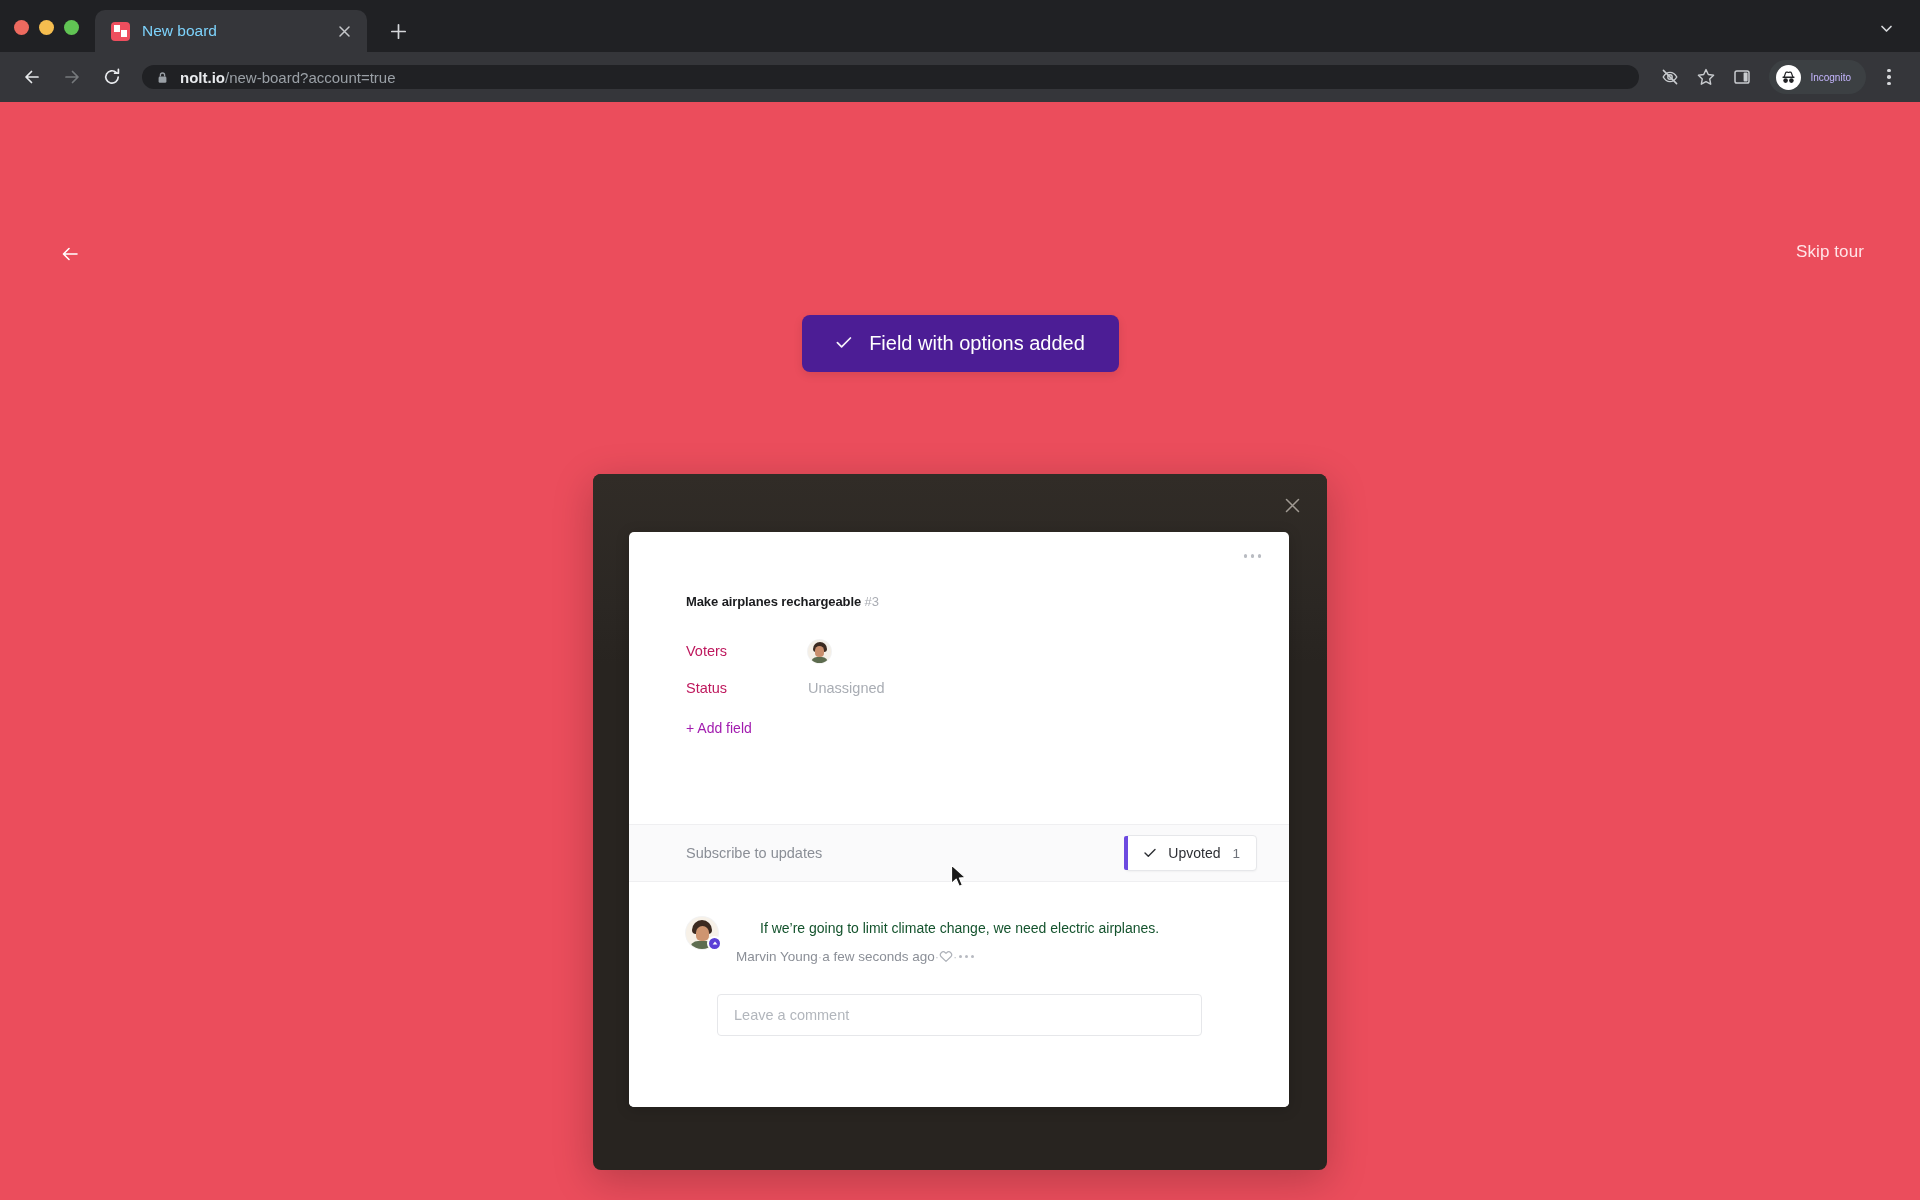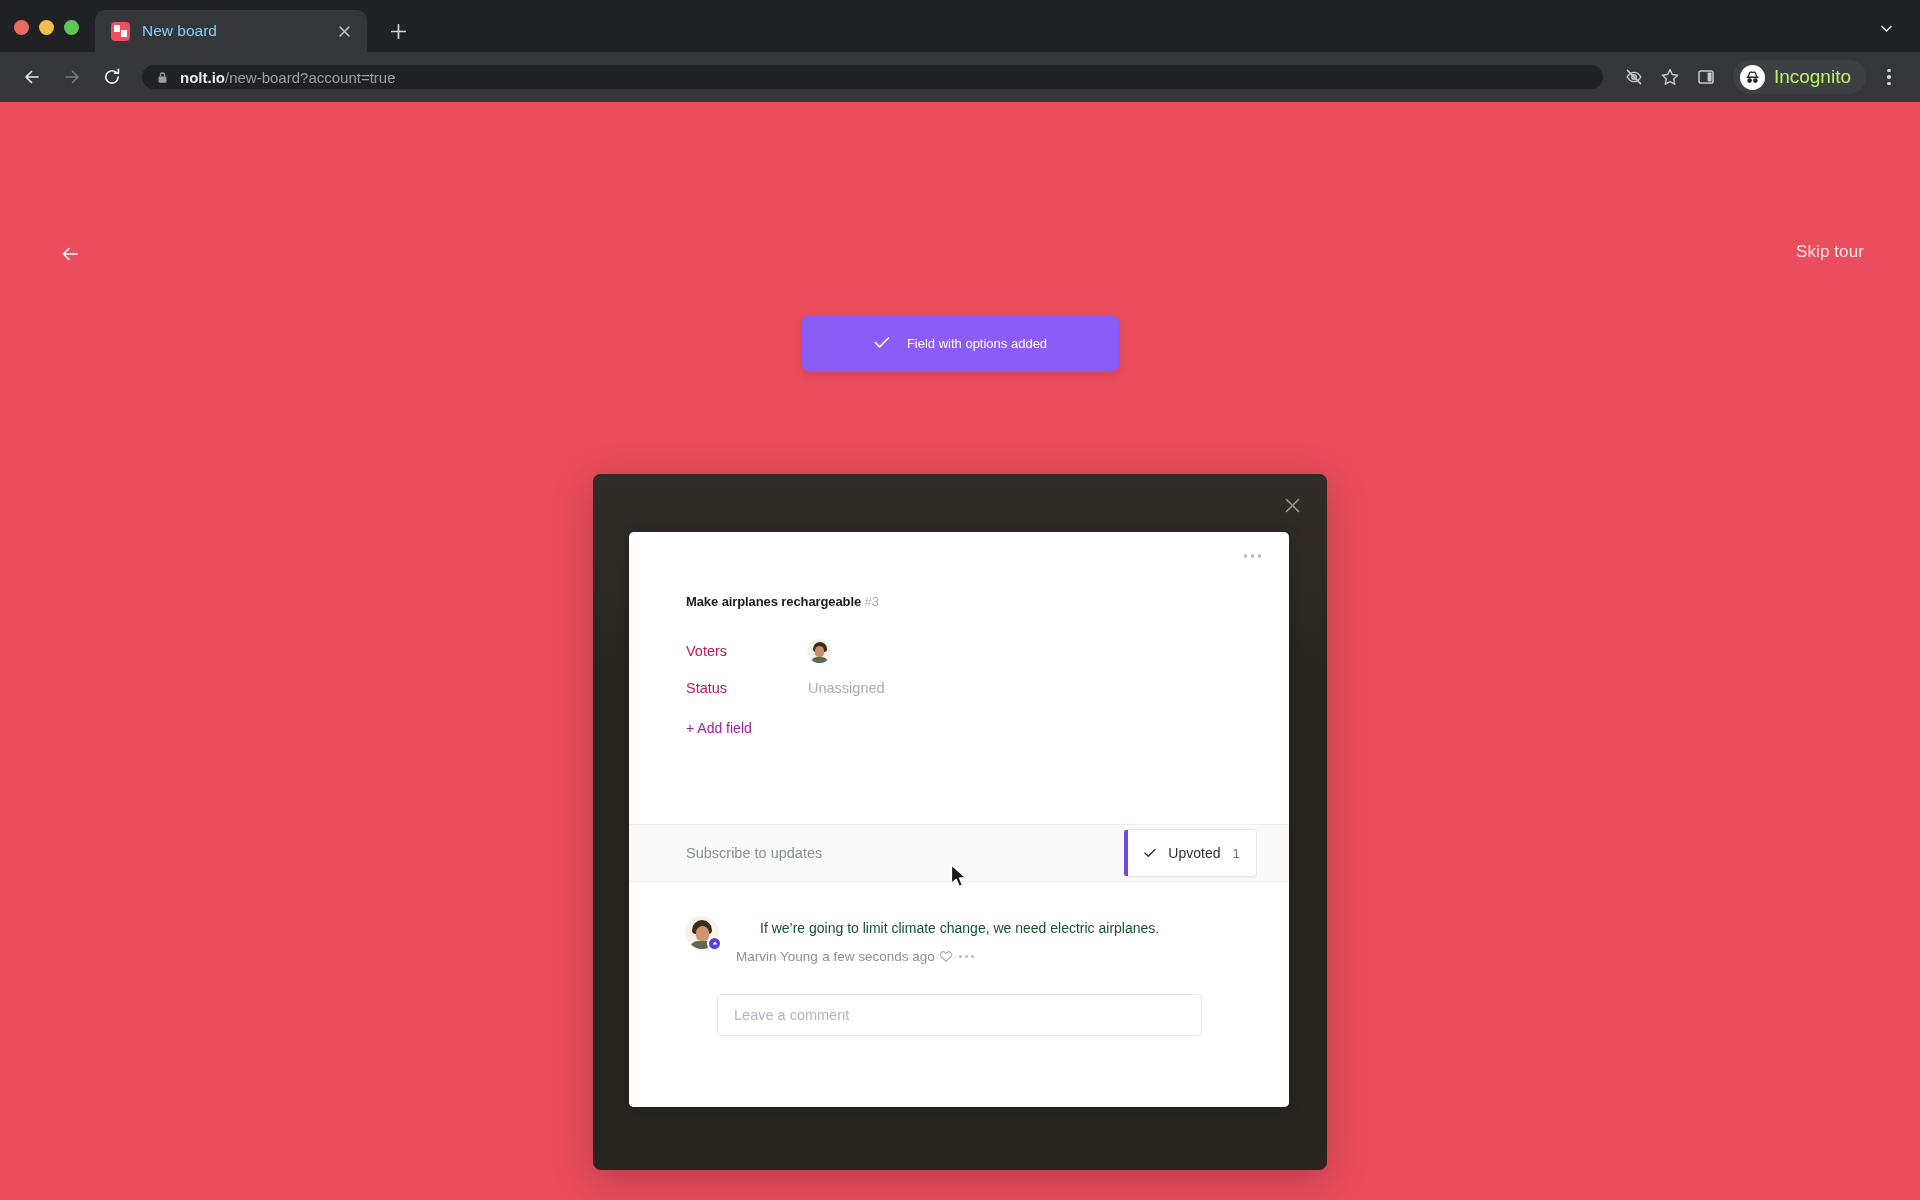--- a/index.html
+++ b/index.html
@@ -119,21 +119,21 @@
     gap: 9px;
     padding: 0 15px 0 7px;
     margin-left: 8px;
   }
   .incog-circle {
     width: 25px; height: 25px; border-radius: 50%;
     background: #fff;
     display: flex; align-items: center; justify-content: center;
     flex: none;
   }
-  .incognito-label { color: #bef264; font-size: 19px; }
+  .incognito-label { color: #c4b5fd; font-size: 10px; }
   .menu-dots {
     width: 34px; height: 34px; margin-left: 4px;
     display: flex; flex-direction: column; align-items: center; justify-content: center;
     gap: 3px;
   }
   .menu-dots i { width: 3.5px; height: 3.5px; border-radius: 50%; background: #D5D7DA; display: block; }
 
   
   .page {
     position: absolute;
@@ -153,26 +153,26 @@
     position: absolute; right: 56px; top: 140px;
     color: #FFE4E7;
     font-size: 17px;
     letter-spacing: 0.1px;
   }
 
   .toast {
     position: absolute;
     left: 802px; top: 213px;
     width: 317px; height: 57px;
-    background: #8b5cf6;
+    background: #4c1d95;
     border-radius: 8px;
     display: flex; align-items: center; justify-content: center;
     gap: 17px;
     color: #fff;
-    font-size: 13px;
+    font-size: 20px;
     box-shadow: 0 3px 10px rgba(0,0,0,.10);
   }
   .toast .check { font-size: 17px; opacity: .95; }
 
   
   .modal-frame {
     position: absolute;
     left: 593px; top: 372px;
     width: 734px; height: 696px;
     background: #282420;
@@ -287,21 +287,21 @@
     background: #FAFAFB;
     border-top: 1px solid #EFEFF1;
     border-bottom: 1px solid #EFEFF1;
     display: flex; align-items: center;
     padding: 0 32px 0 57px;
     position: relative;
   }
   .sub-text { font-size: 14.5px; color: #8A8E96; }
   .upvote-btn {
     margin-left: auto;
-    height: 48px;
+    height: 36px;
     background: #FFFFFF;
     border: 1px solid #E6E7EA;
     border-radius: 4px;
     display: flex; align-items: center;
     gap: 12px;
     padding: 0 16px 0 18px;
     position: relative;
     box-shadow: 0 1px 2px rgba(0,0,0,.04);
   }
   .upvote-btn::before {

